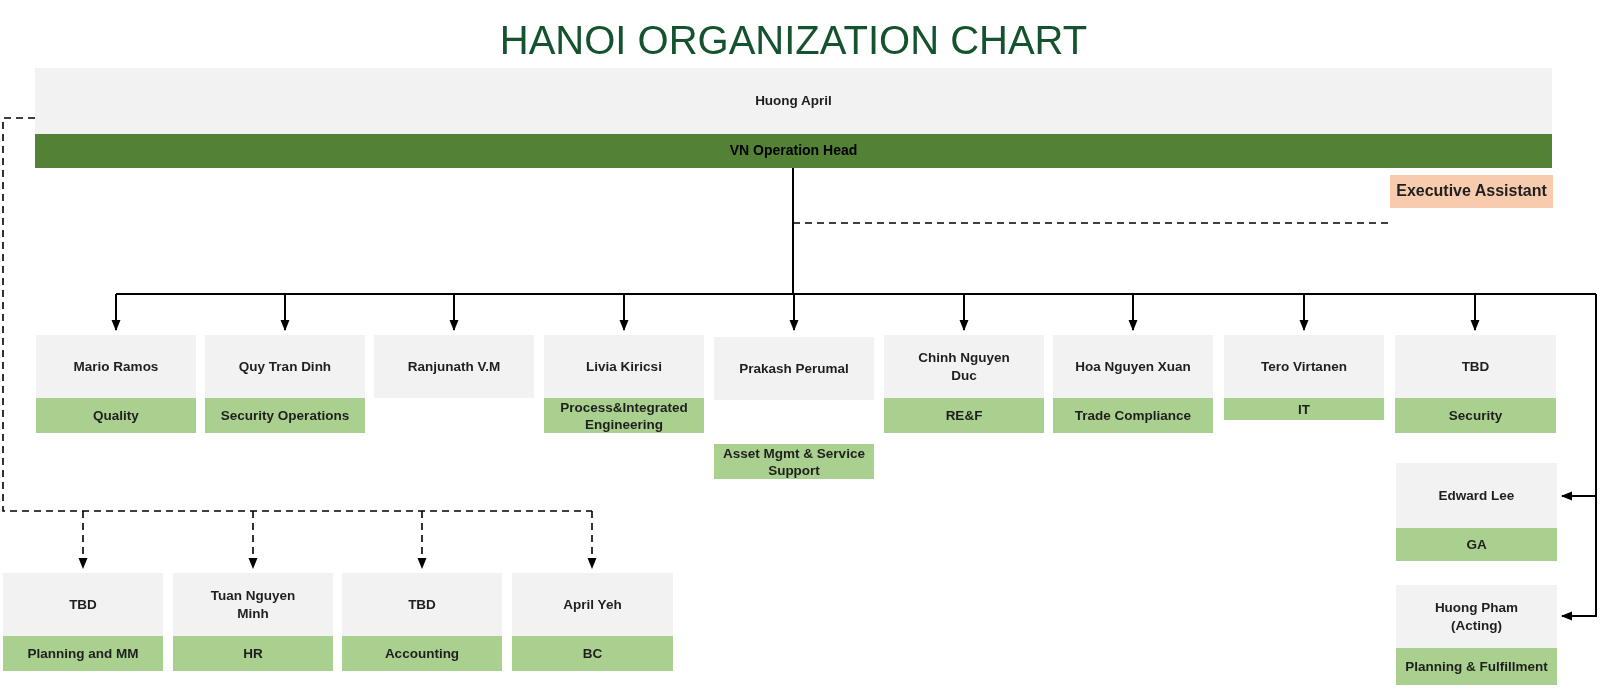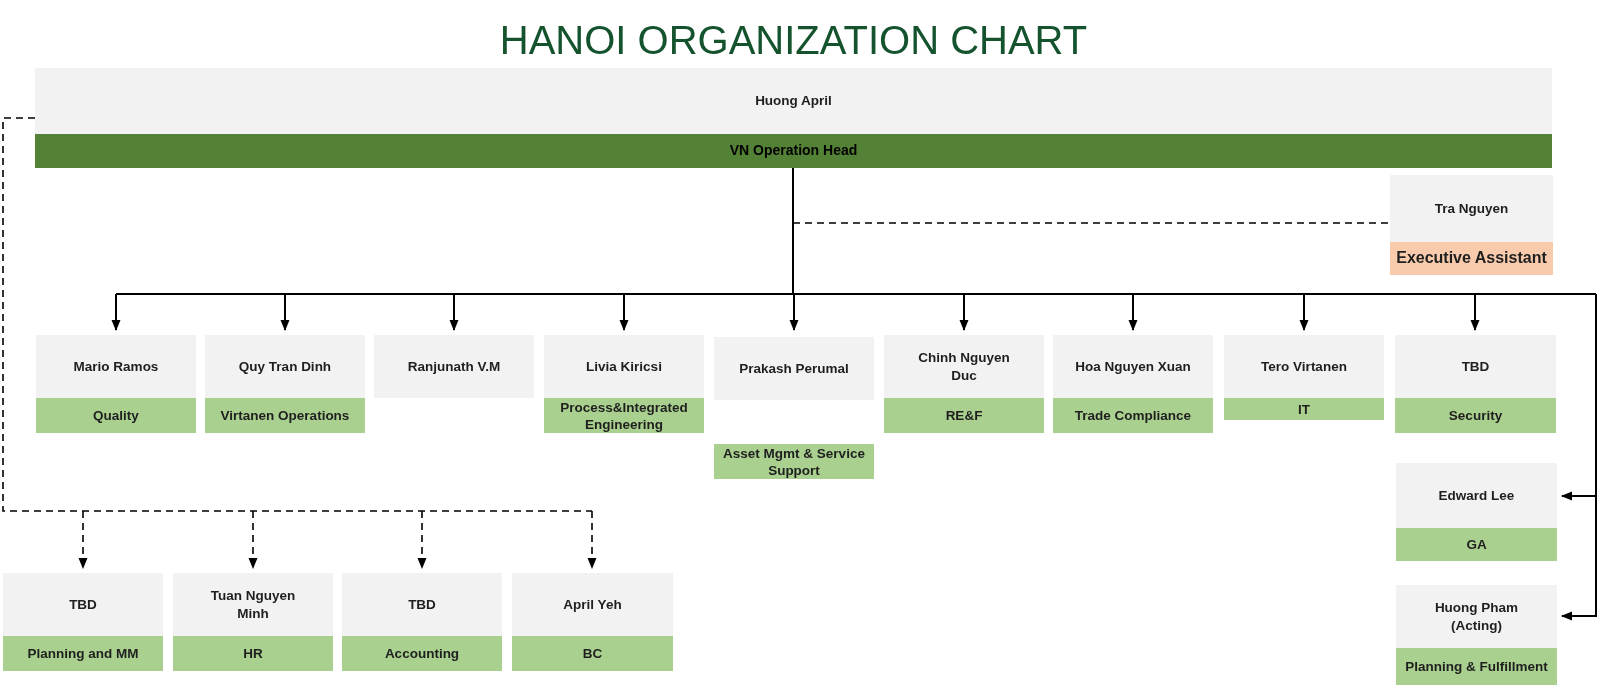--- a/index.html
+++ b/index.html
@@ -70,31 +70,30 @@
       <path class="dashed-line" d="M592,511 V568" marker-end="url(#arw)"></path>
     </g>
   </svg>
 
   <div class="box" style="left:35px;top:68px;width:1517px;">
     <div class="box-name" style="height:66px;">Huong April</div>
     <div class="box-role role-dark" style="height:34px;">VN Operation Head</div>
   </div>
 
   <div class="box" style="left:1390px;top:175px;width:163px;">
-    <div class="box-name" style="height:67px;">Tra Nguyen</div>
     <div class="box-role role-peach" style="height:33px;">Executive Assistant</div>
   </div>
 
   <div class="box" style="left:36px;top:335px;width:160px;">
     <div class="box-name" style="height:63px;">Mario Ramos</div>
     <div class="box-role" style="height:35px;">Quality</div>
   </div>
   <div class="box" style="left:205px;top:335px;width:160px;">
     <div class="box-name" style="height:63px;">Quy Tran Dinh</div>
-    <div class="box-role" style="height:35px;">Virtanen Operations</div>
+    <div class="box-role" style="height:35px;">Security Operations</div>
   </div>
   <div class="box" style="left:374px;top:335px;width:160px;">
     <div class="box-name" style="height:63px;">Ranjunath V.M</div>
   </div>
   <div class="box" style="left:544px;top:335px;width:160px;">
     <div class="box-name" style="height:63px;">Livia Kiricsi</div>
     <div class="box-role" style="height:35px;">Process&amp;Integrated Engineering</div>
   </div>
   <div class="box" style="left:714px;top:337px;width:160px;gap:44px;">
     <div class="box-name" style="height:63px;">Prakash Perumal</div>

